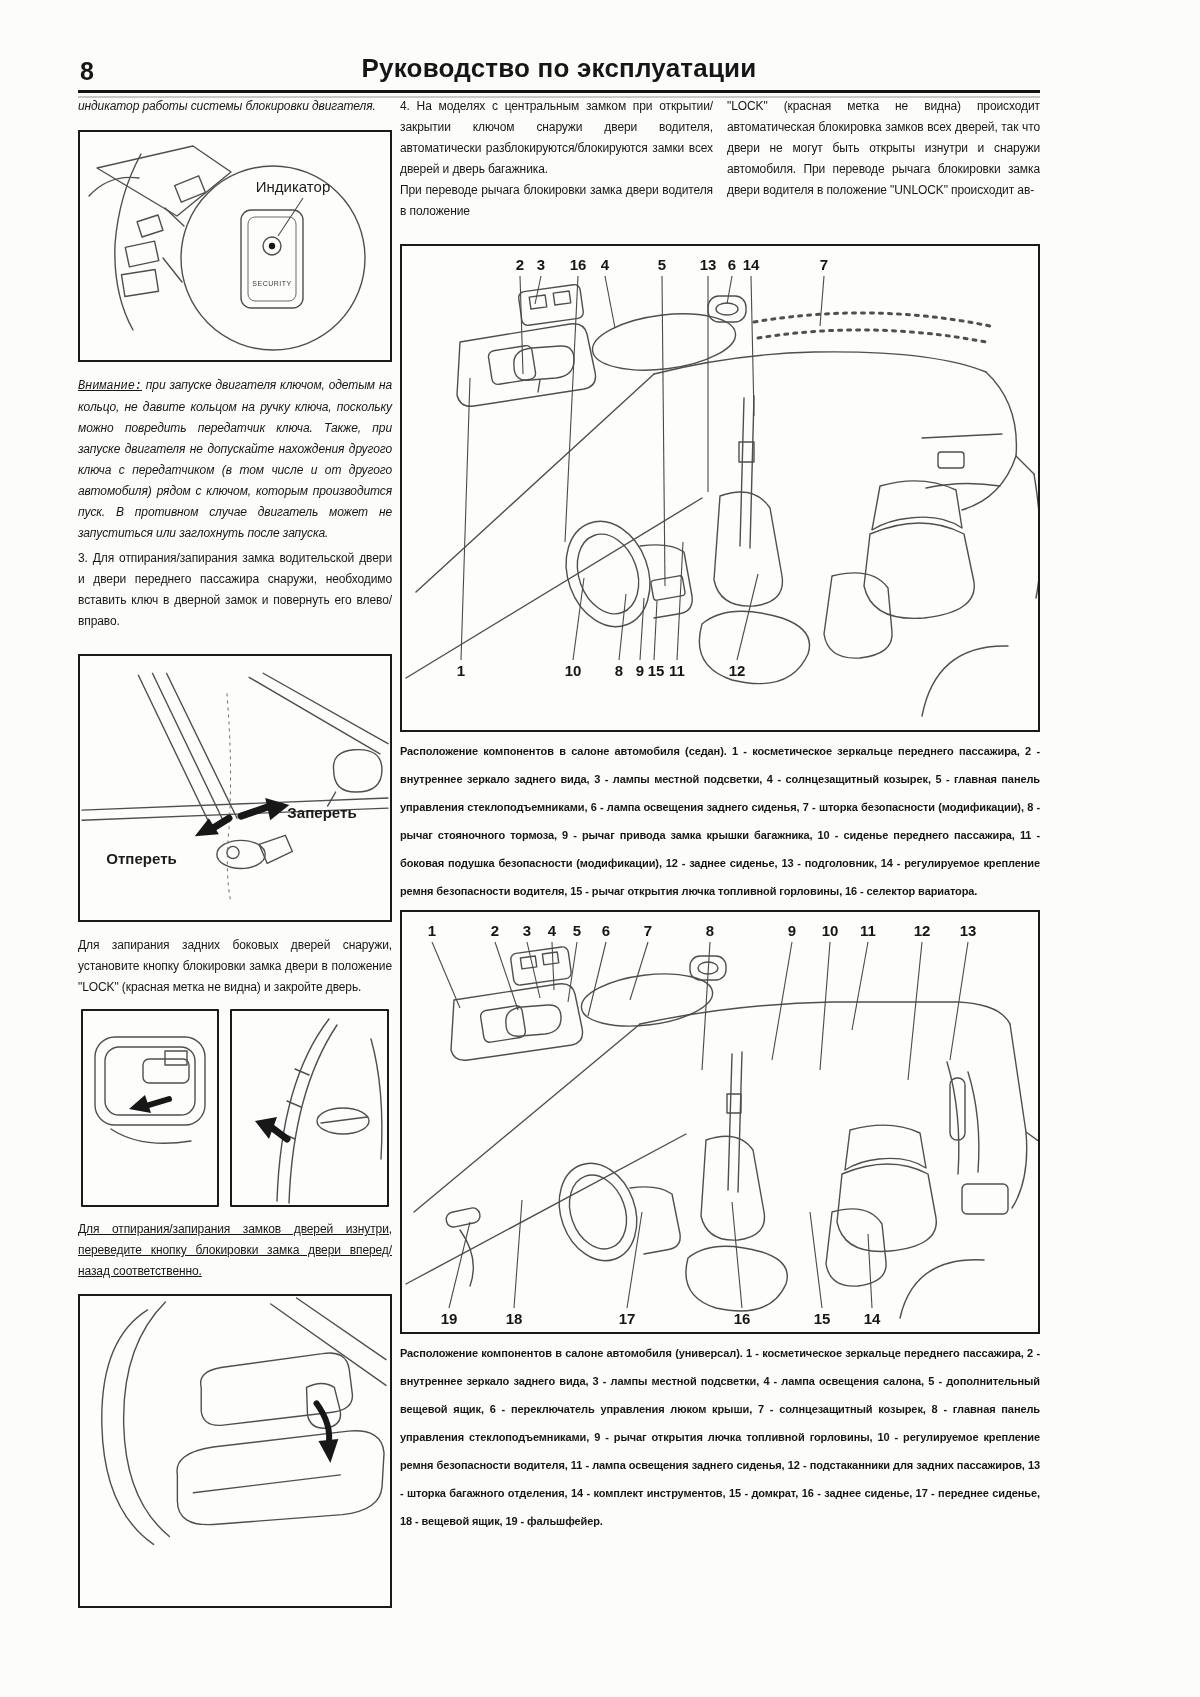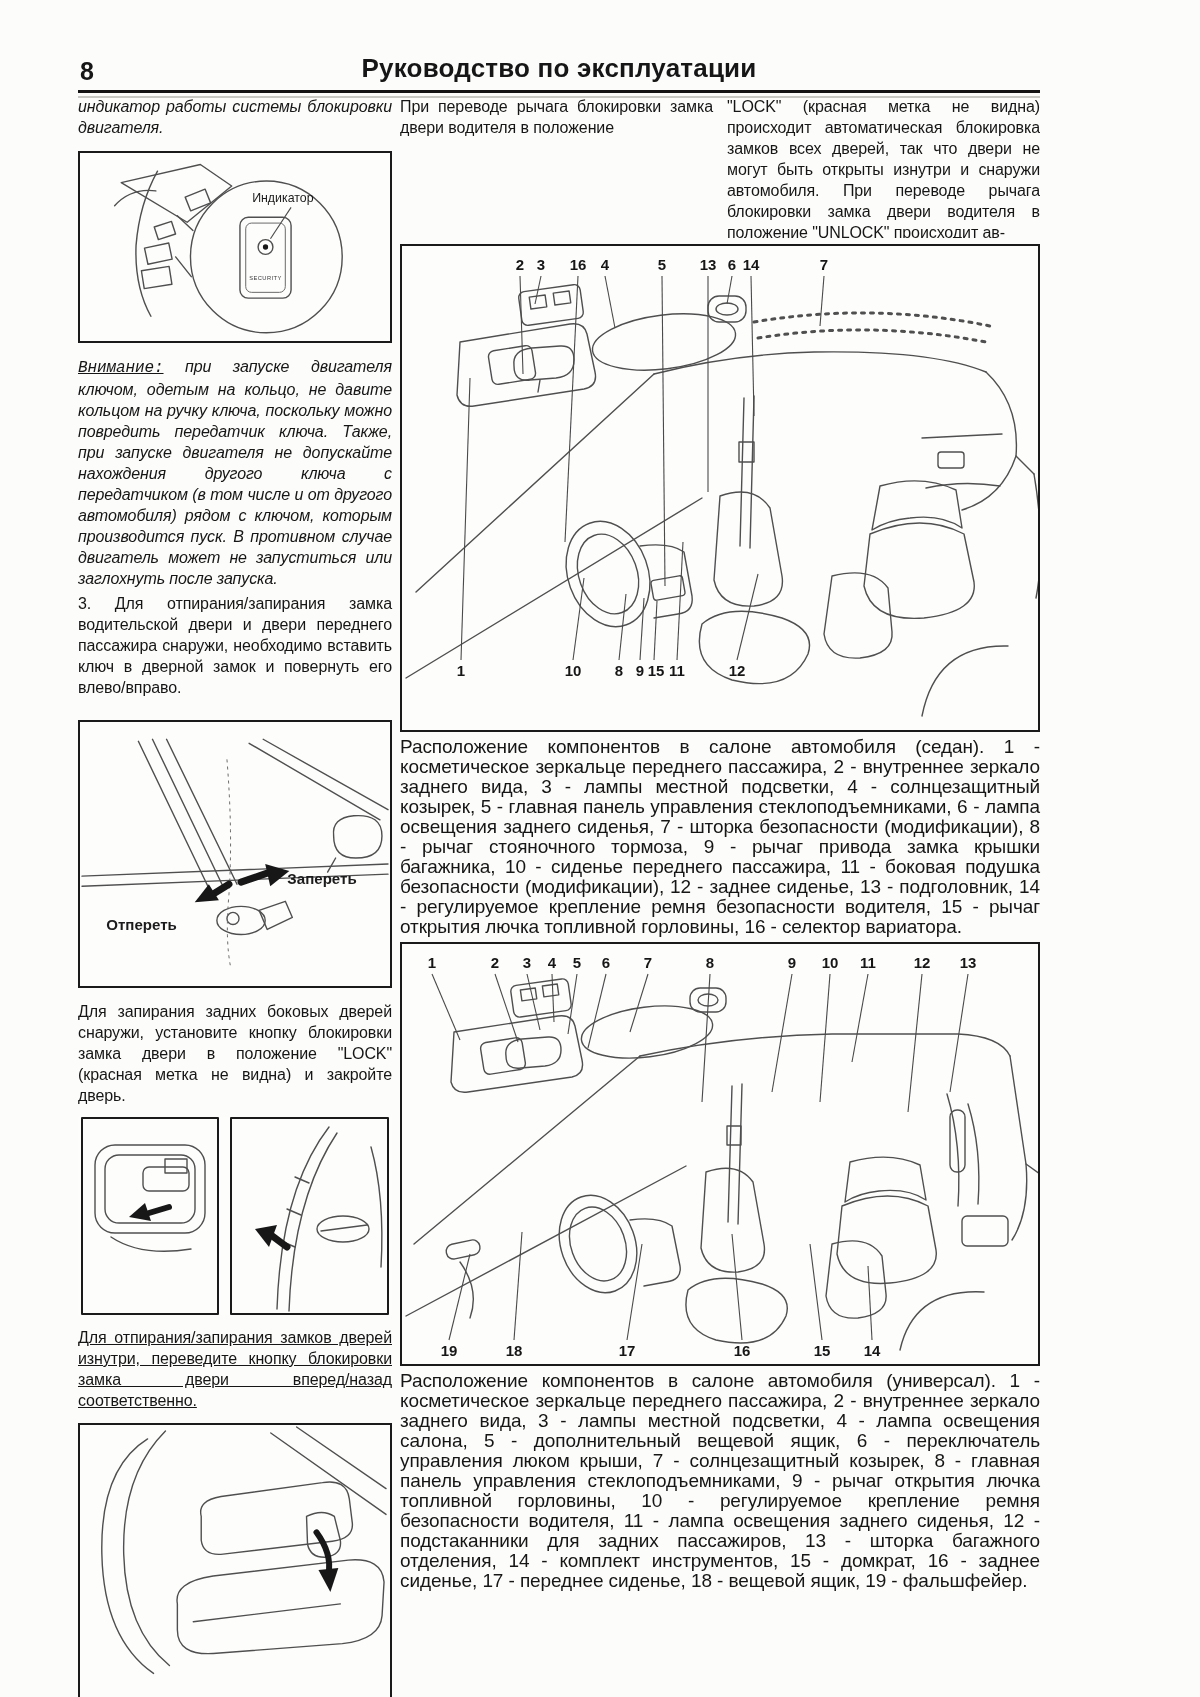--- a/index.html
+++ b/index.html
@@ -6,35 +6,35 @@
   body{background:#e9e9e6;font-family:"Liberation Sans",sans-serif;color:#161616;}
   .sheet{position:relative;width:1200px;height:1697px;background:#fcfcfa;overflow:hidden;}
 
   
   .header{position:absolute;left:78px;top:46px;width:962px;height:44px;border-bottom:3px solid #141414;}
   .header::after{content:"";position:absolute;left:0;right:0;bottom:-8px;height:2px;background:#c8c8c4;}
   .page-num{position:absolute;left:2px;bottom:4px;font-size:25px;font-weight:bold;}
   .page-title{position:absolute;left:0;right:0;bottom:6px;text-align:center;font-size:26px;font-weight:bold;letter-spacing:.2px;}
 
   
-  .jtext{font-size:16px;line-height:21px;text-align:justify;margin:0;letter-spacing:-0.1px;}
+  .jtext{font-size:12px;line-height:21px;text-align:justify;margin:0;letter-spacing:-0.1px;}
   .it{font-style:italic;}
   .ul{text-decoration:underline;font-family:Liberation Mono, monospace;}
-  .caption{font-size:19px;line-height:20px;font-weight:normal;text-align:justify;margin:5px 0 5px 0;letter-spacing:-0.1px;}
+  .caption{font-size:11px;line-height:28px;font-weight:bold;text-align:justify;margin:5px 0 5px 0;letter-spacing:-0.1px;}
 
   
   .left-col{position:absolute;left:78px;top:96px;width:314px;}
   .right-area{position:absolute;left:400px;top:96px;width:640px;}
   .two-cols{display:flex;gap:14px;height:142px;overflow:hidden;margin-bottom:6px;}
   .two-cols .col{width:313px;}
   .two-cols p{margin:0 0 0 0;}
 
   
   .figure{border:2px solid #1a1a1a;background:#fdfdfc;box-sizing:border-box;}
-  .fig1{height:192px;margin:13px 0 13px 0;}
+  .fig1{height:232px;margin:13px 0 13px 0;}
   .fig2{height:268px;margin:22px 0 13px 0;}
   .fig3{height:198px;margin:11px 0 12px 0;}
   .fig4{height:314px;margin:12px 0 0 0;}
   .sedan-fig{height:488px;}
   .wagon-fig{height:424px;margin-top:5px;}
   .figure svg{display:block;width:100%;height:100%;}
 
   svg *{vector-effect:non-scaling-stroke;}
   .sk{stroke:#4f4f4f;stroke-width:1.4;fill:none;stroke-linecap:round;stroke-linejoin:round;}
   .sk-thin{stroke:#6a6a6a;stroke-width:1;fill:none;}
@@ -174,20 +174,21 @@
           <polygon class="blk" points="238,146 250,168 258,144"></polygon>
         </g>
       </svg>
     </div>
   </div>
 
   <div class="right-area">
 
     <div class="two-cols">
       <div class="col">
+        <p class="jtext">4. На моделях с центральным замком при открытии/закрытии ключом снаружи двери водителя, автоматически разблокируются/блокируются замки всех дверей и дверь багажника.</p>
         <p class="jtext">При переводе рычага блокировки замка двери водителя в положение</p>
       </div>
       <div class="col">
         <p class="jtext">"LOCK" (красная метка не видна) происходит автоматическая блокировка замков всех дверей, так что двери не могут быть открыты изнутри и снаружи автомобиля. При переводе рычага блокировки замка двери водителя в положение "UNLOCK" происходит ав-</p>
       </div>
     </div>
 
     <div class="figure sedan-fig">
       <svg viewBox="0 0 636 484">
         <g class="sk">

